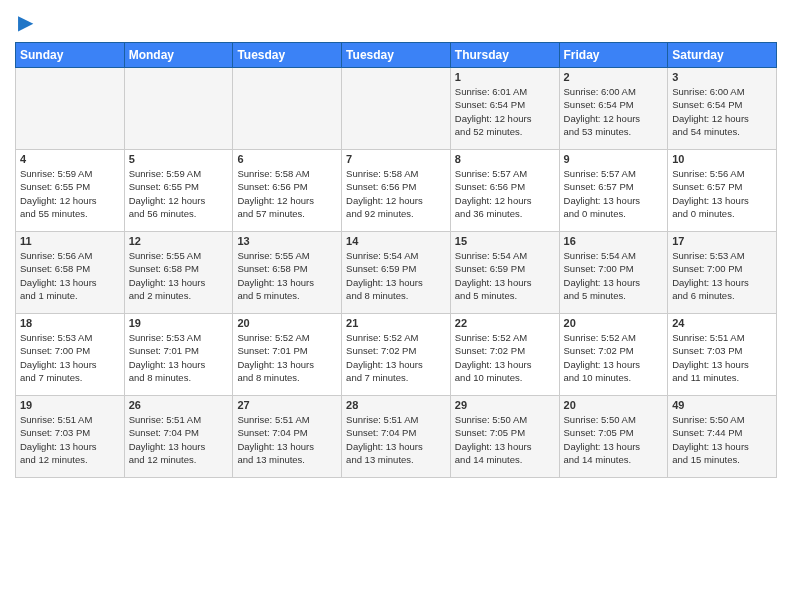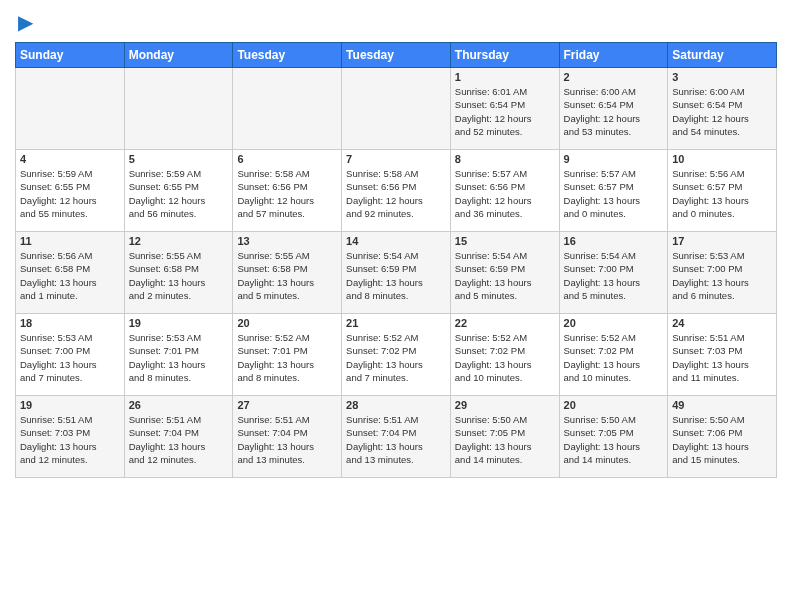--- a/index.html
+++ b/index.html
@@ -237,18 +237,18 @@
           <td>
             <span class="day-number">29</span>
             <div class="day-info"><span>Sunrise: 5:50 AM</span><br><span>Sunset: 7:05 PM</span><br><span>Daylight: 13 hours</span><br><span>and 14 minutes.</span></div>
           </td>
           <td>
             <span class="day-number">20</span>
             <div class="day-info"><span>Sunrise: 5:50 AM</span><br><span>Sunset: 7:05 PM</span><br><span>Daylight: 13 hours</span><br><span>and 14 minutes.</span></div>
           </td>
           <td>
             <span class="day-number">49</span>
-            <div class="day-info"><span>Sunrise: 5:50 AM</span><br><span>Sunset: 7:06 PM</span><br><span>Daylight: 13 hours</span><br><span>and 15 minutes.</span></div>
+            <div class="day-info"><span>Sunrise: 5:50 AM</span><br><span>Sunset: 7:44 PM</span><br><span>Daylight: 13 hours</span><br><span>and 15 minutes.</span></div>
           </td>
         </tr>
       </tbody>
   </table>
 </div>
 
 </body></html>

